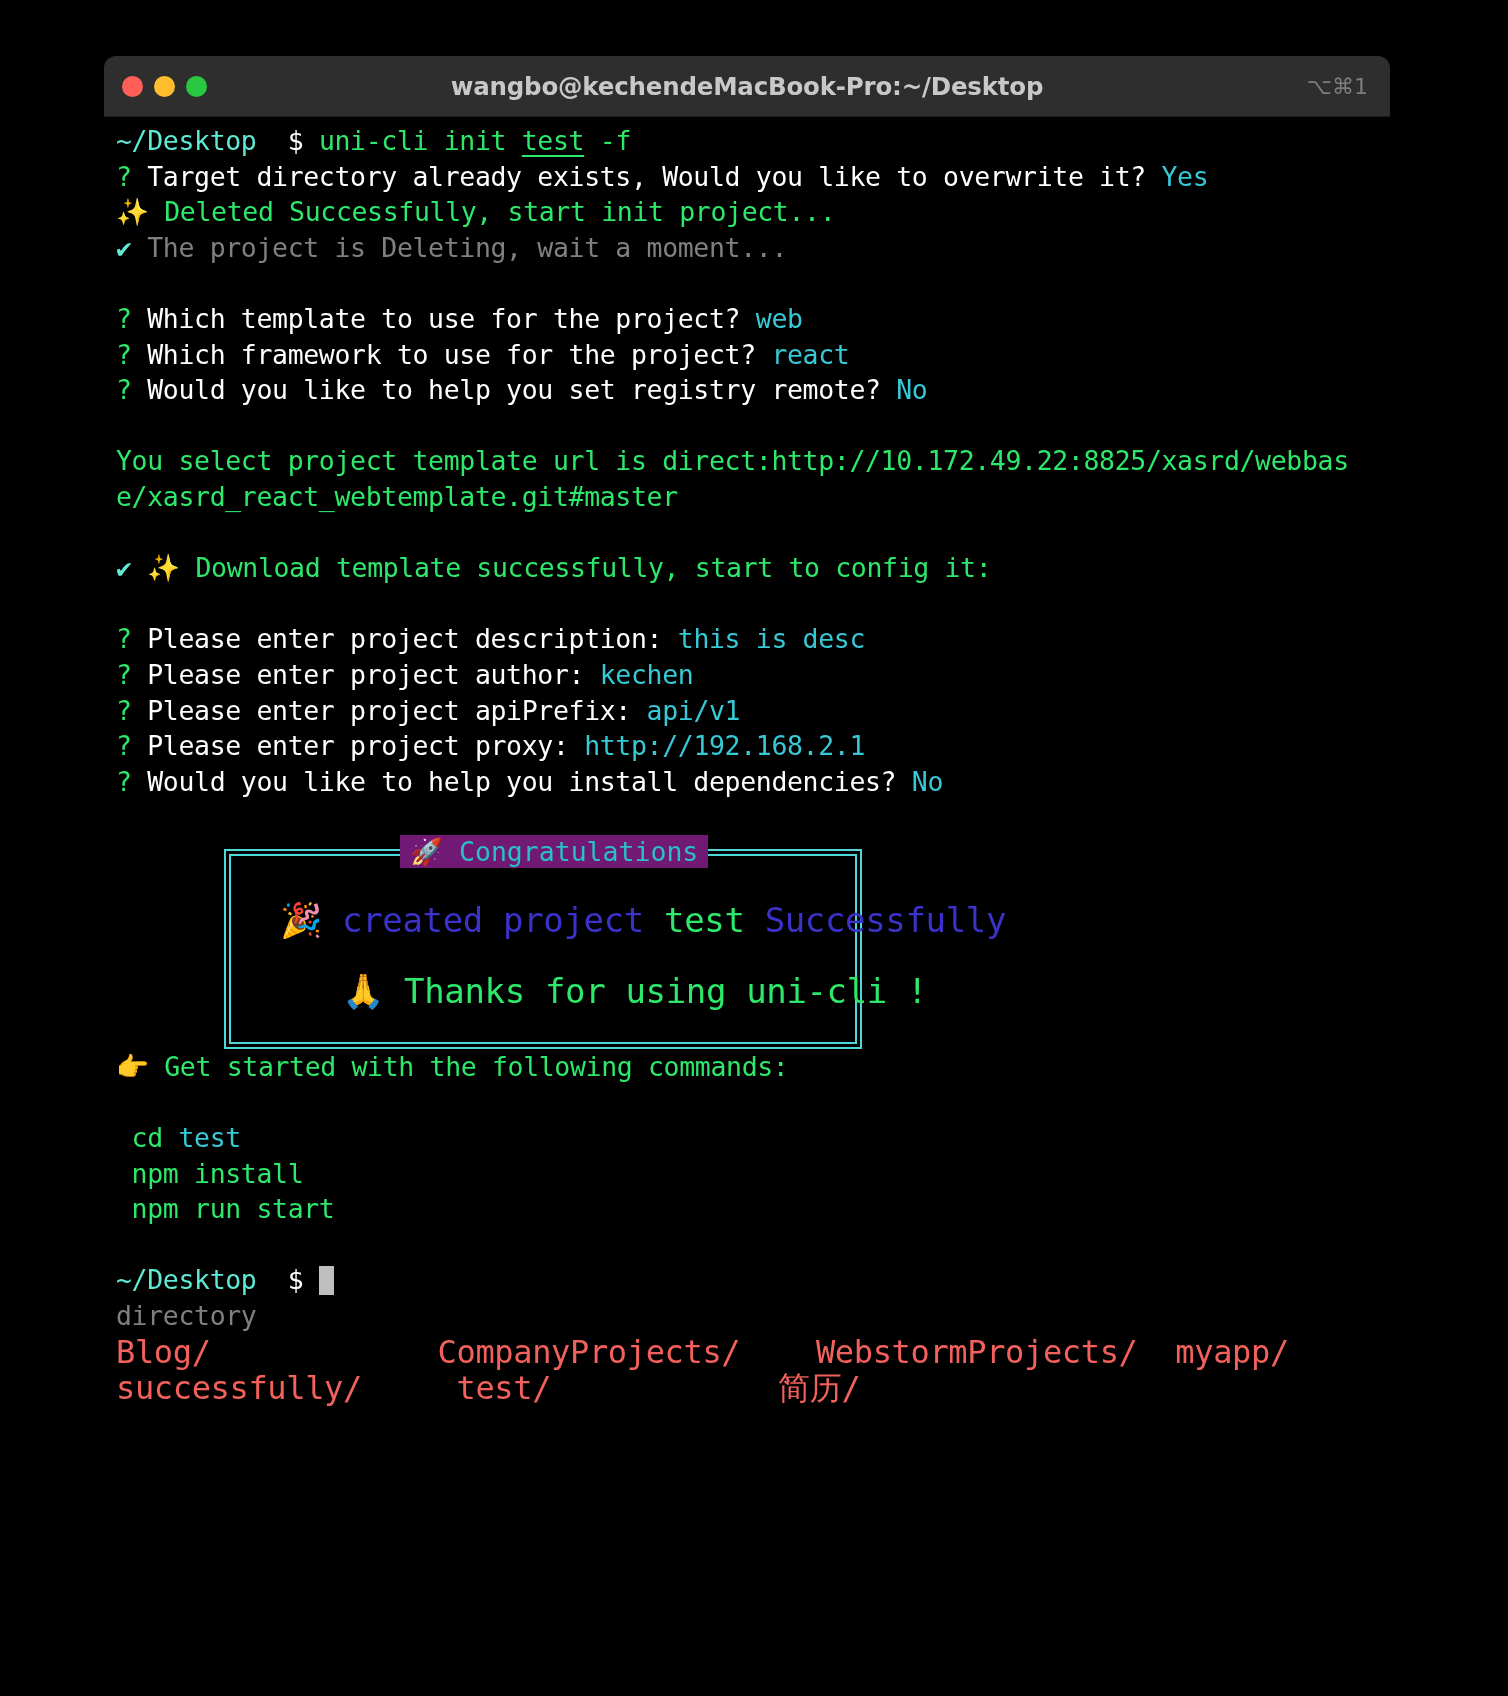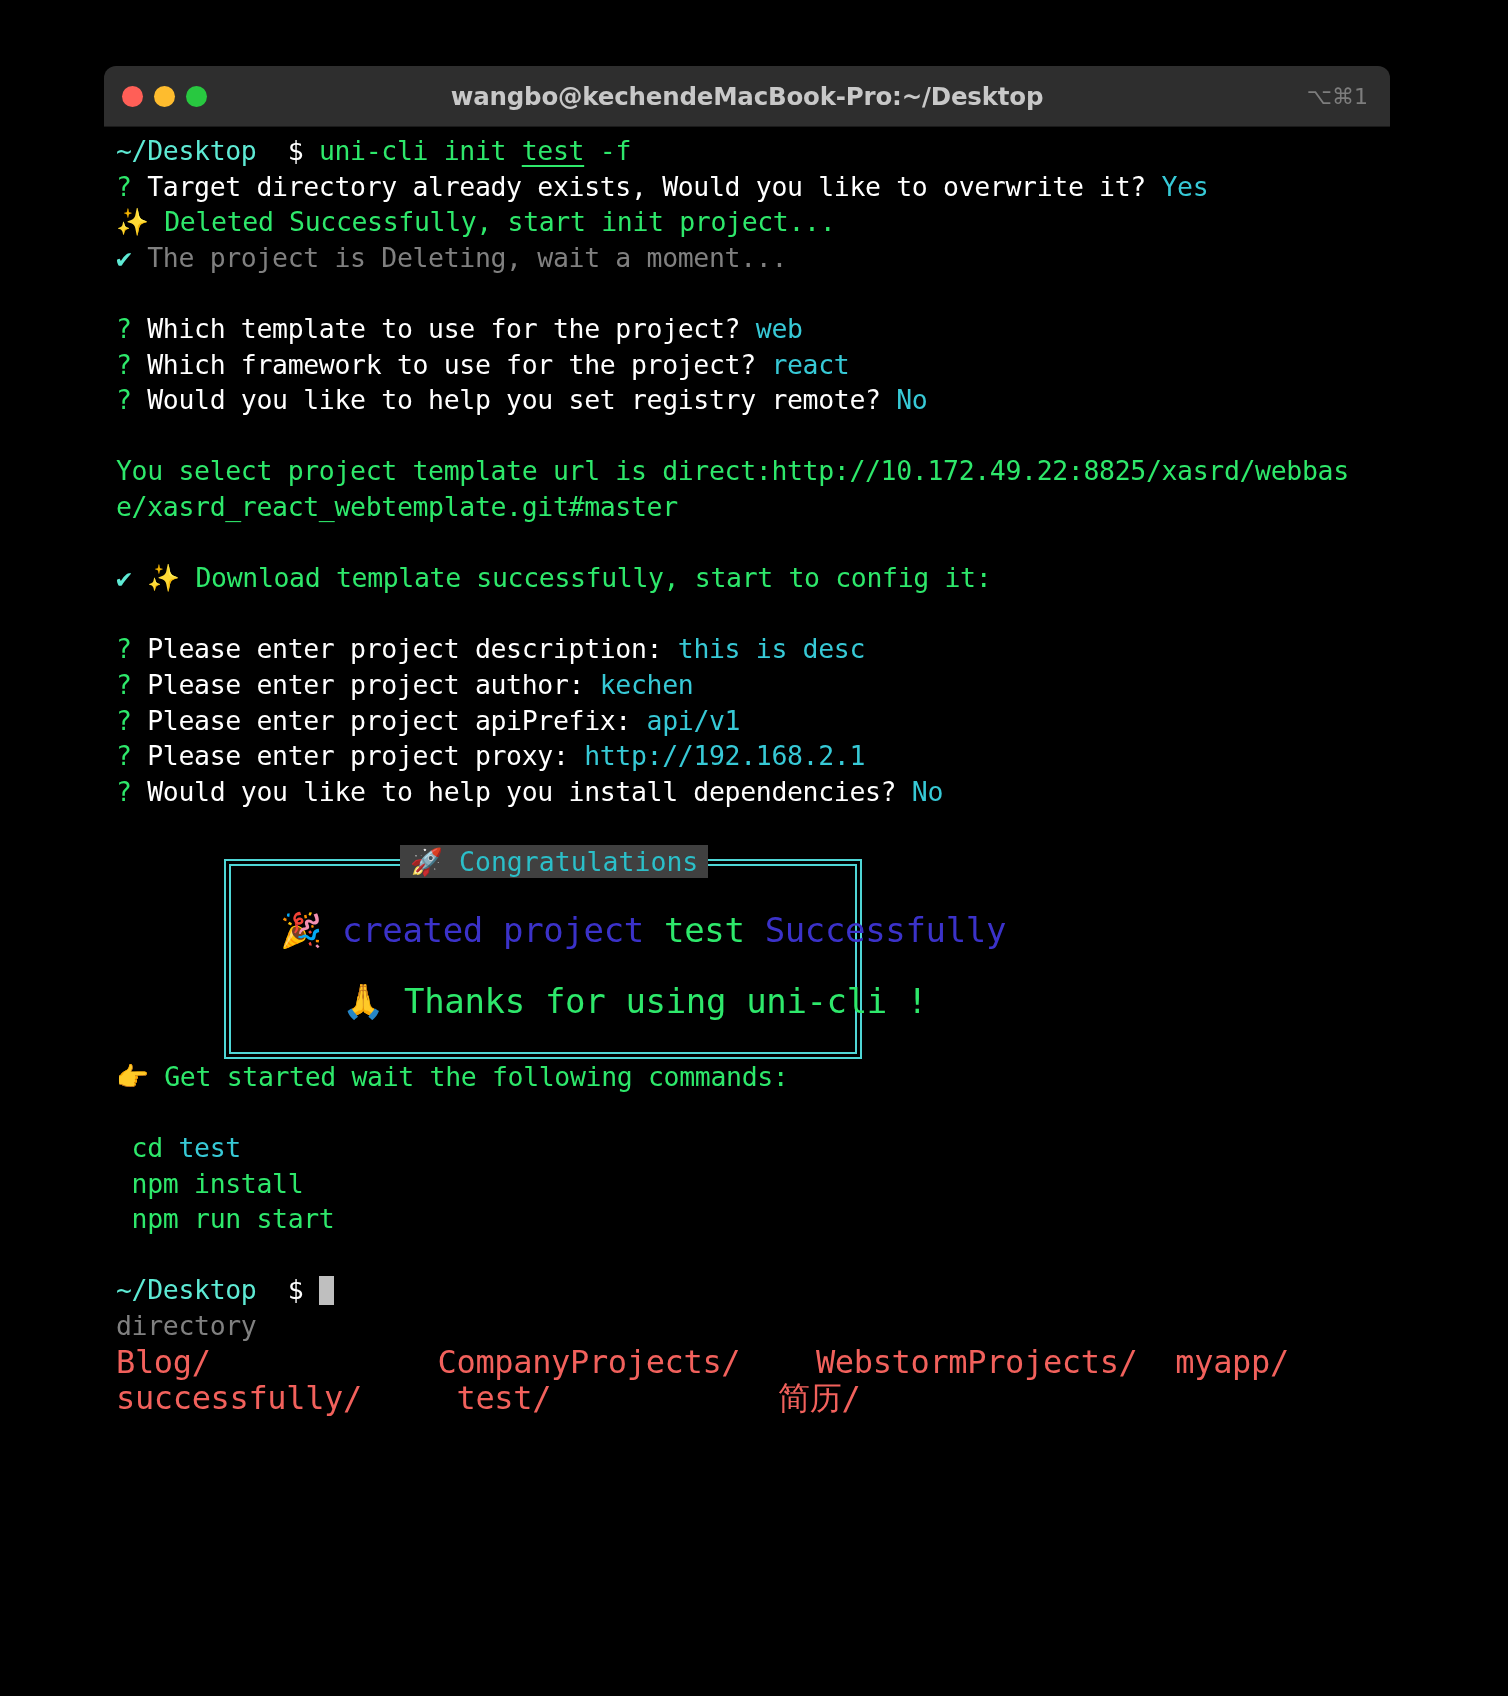--- a/index.html
+++ b/index.html
@@ -15,21 +15,21 @@
   }
   #screen {
     position: relative;
     width: 1508px;
     height: 1696px;
     background: #000000;
   }
   .window {
     position: absolute;
     left: 104px;
-    top: 66px;
+    top: 56px;
     width: 1286px;
     height: 1364px;
     border-radius: 12px;
     overflow: hidden;
     background: #000000;
     box-shadow: 0 10px 40px rgba(0,0,0,0.8);
   }
   .titlebar {
     position: relative;
     height: 60px;
@@ -123,21 +123,21 @@
     left: 5px; top: 19px;
     width: 628px;
     height: 190px;
     border: 2px solid #4fd6d6;
     box-sizing: border-box;
   }
   .boxtitle {
     position: absolute;
     left: 176px;
     top: 0px;
-    background: #404040;
+    background: #701a75;
     padding: 0 10px;
     color: #2bbfc9;
     font-size: 26.5px;
     line-height: 33px;
     font-family: "DejaVu Sans Mono", monospace;
     white-space: pre;
     z-index: 3;
   }
   .boxline {
     position: absolute;
@@ -216,21 +216,21 @@
       <div class="line blank"></div>
 
       <div class="boxwrap">
         <div class="boxouter"></div>
         <div class="boxinner"></div>
         <div class="boxtitle"><span class="emoji">🚀</span> <span>Congratulations</span></div>
         <div class="boxline boxline1"><span class="emoji">🎉</span> <span class="blue">created project </span><span class="g">test</span><span class="blue"> Successfully</span></div>
         <div class="boxline boxline2"><span class="emoji">🙏</span> <span class="g">Thanks for using uni-cli !</span></div>
       </div>
 
-      <div class="line"><span class="emoji">👉</span> <span class="g">Get started wait the following commands:</span></div>
+      <div class="line"><span class="emoji">👉</span> <span class="g">Get started with the following commands:</span></div>
 
       <div class="line blank"></div>
 
       <div class="line"> <span class="g">cd</span> <span class="cy">test</span></div>
       <div class="line"> <span class="g">npm install</span></div>
       <div class="line"> <span class="g">npm run start</span></div>
 
       <div class="line blank"></div>
 
       <div class="line"><span class="gd">~/Desktop</span>  <span class="w">$</span> <span class="cursor"></span></div>

